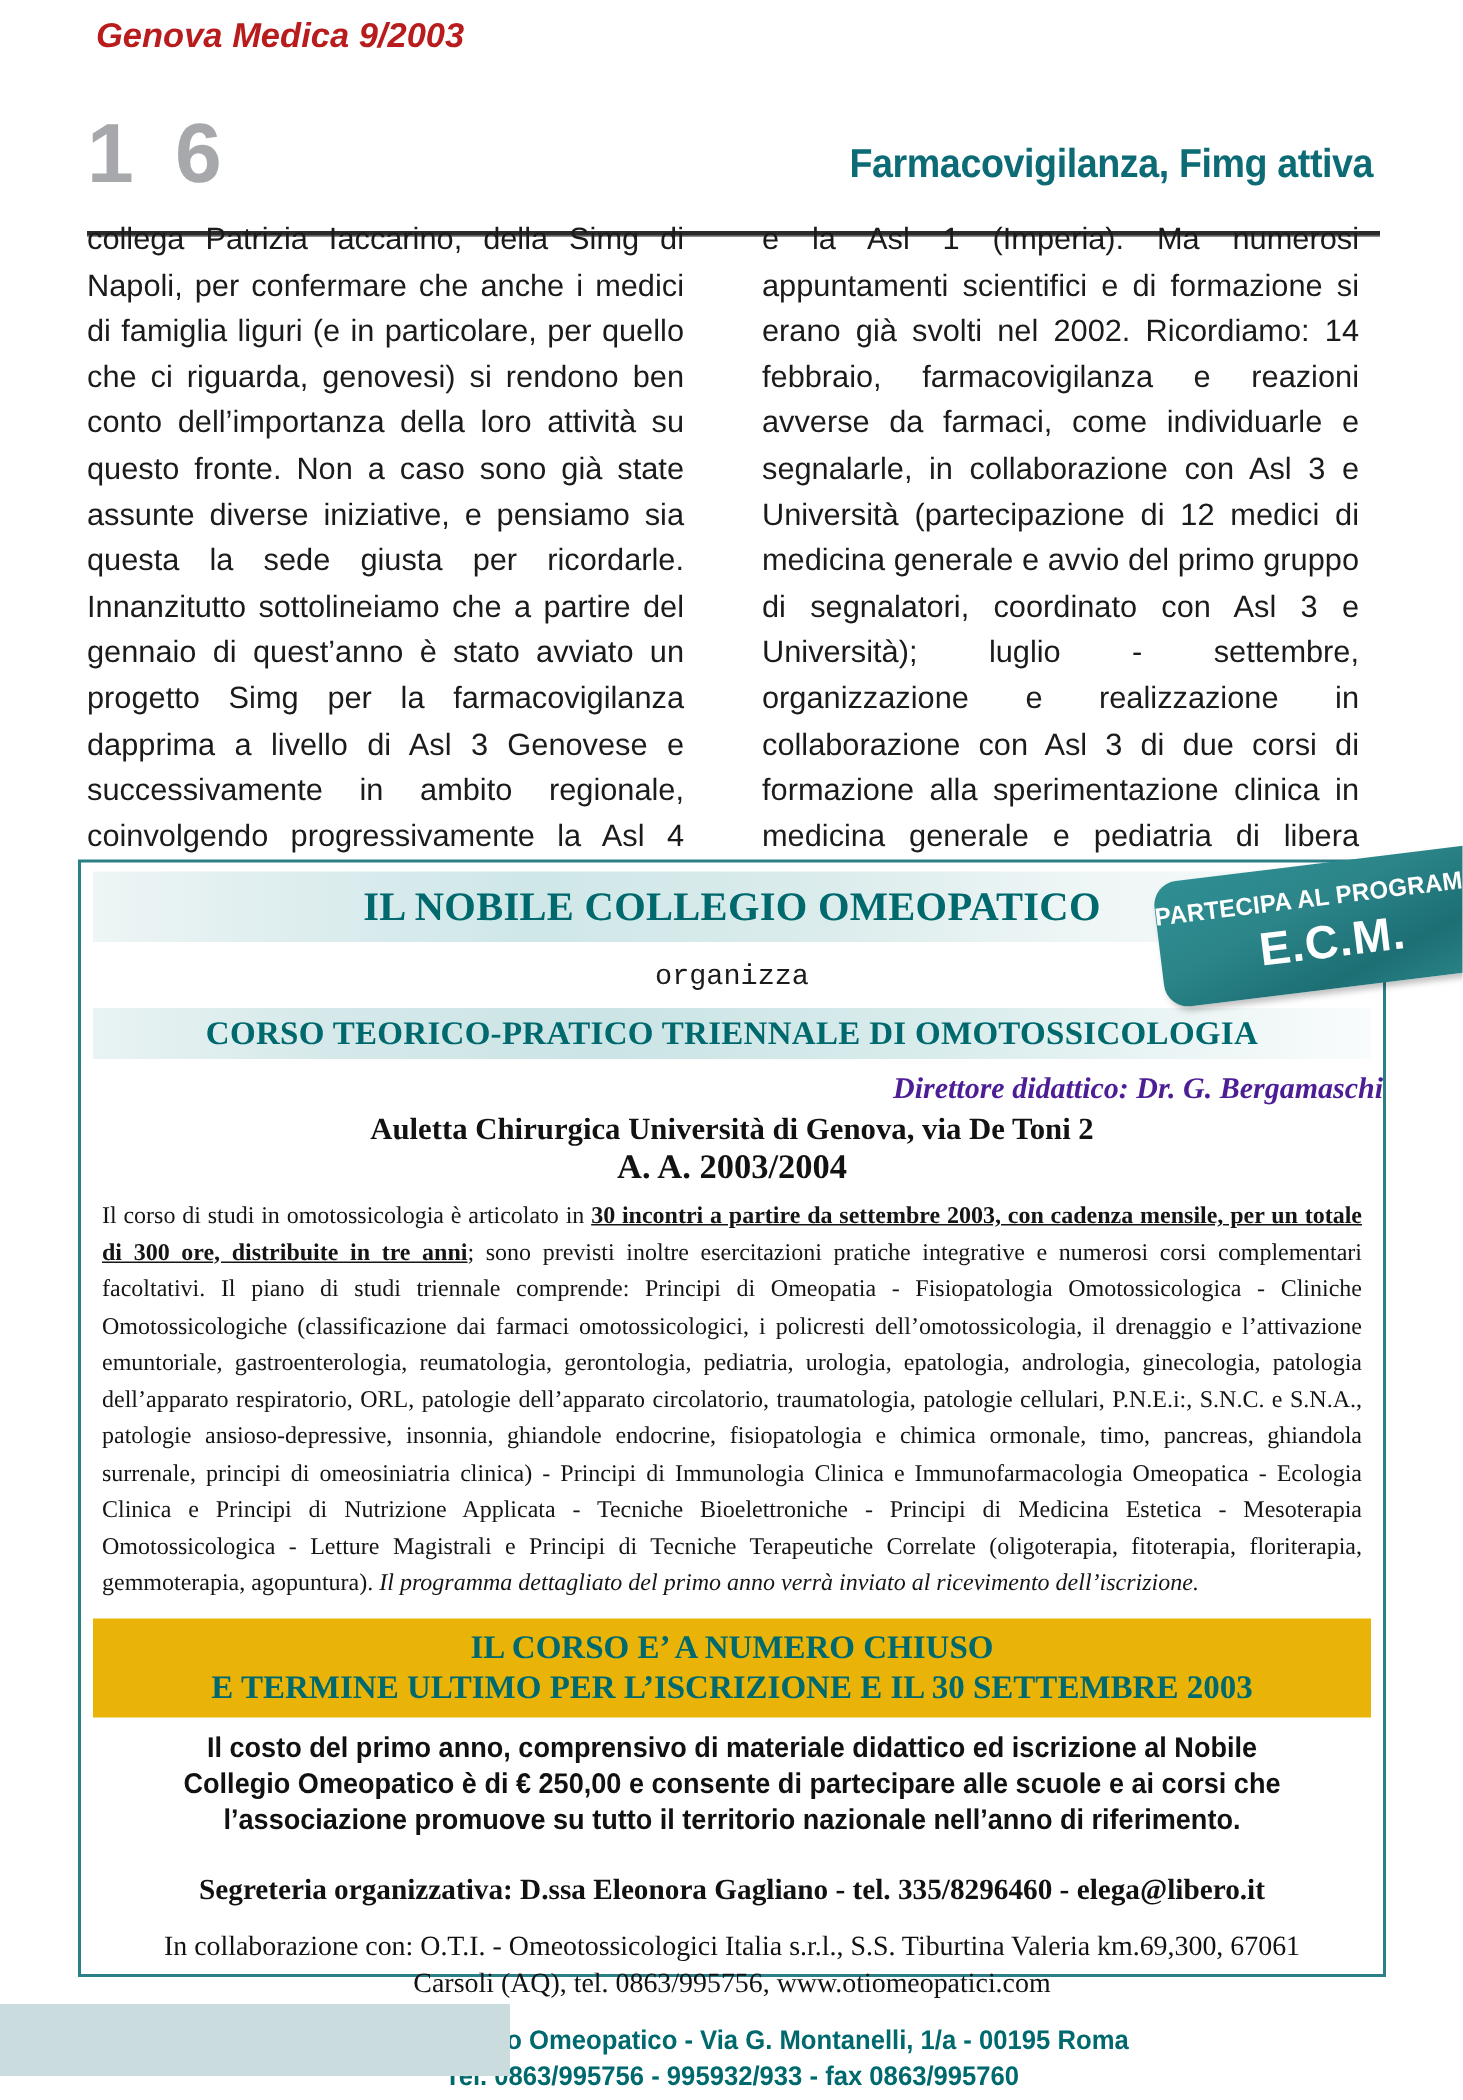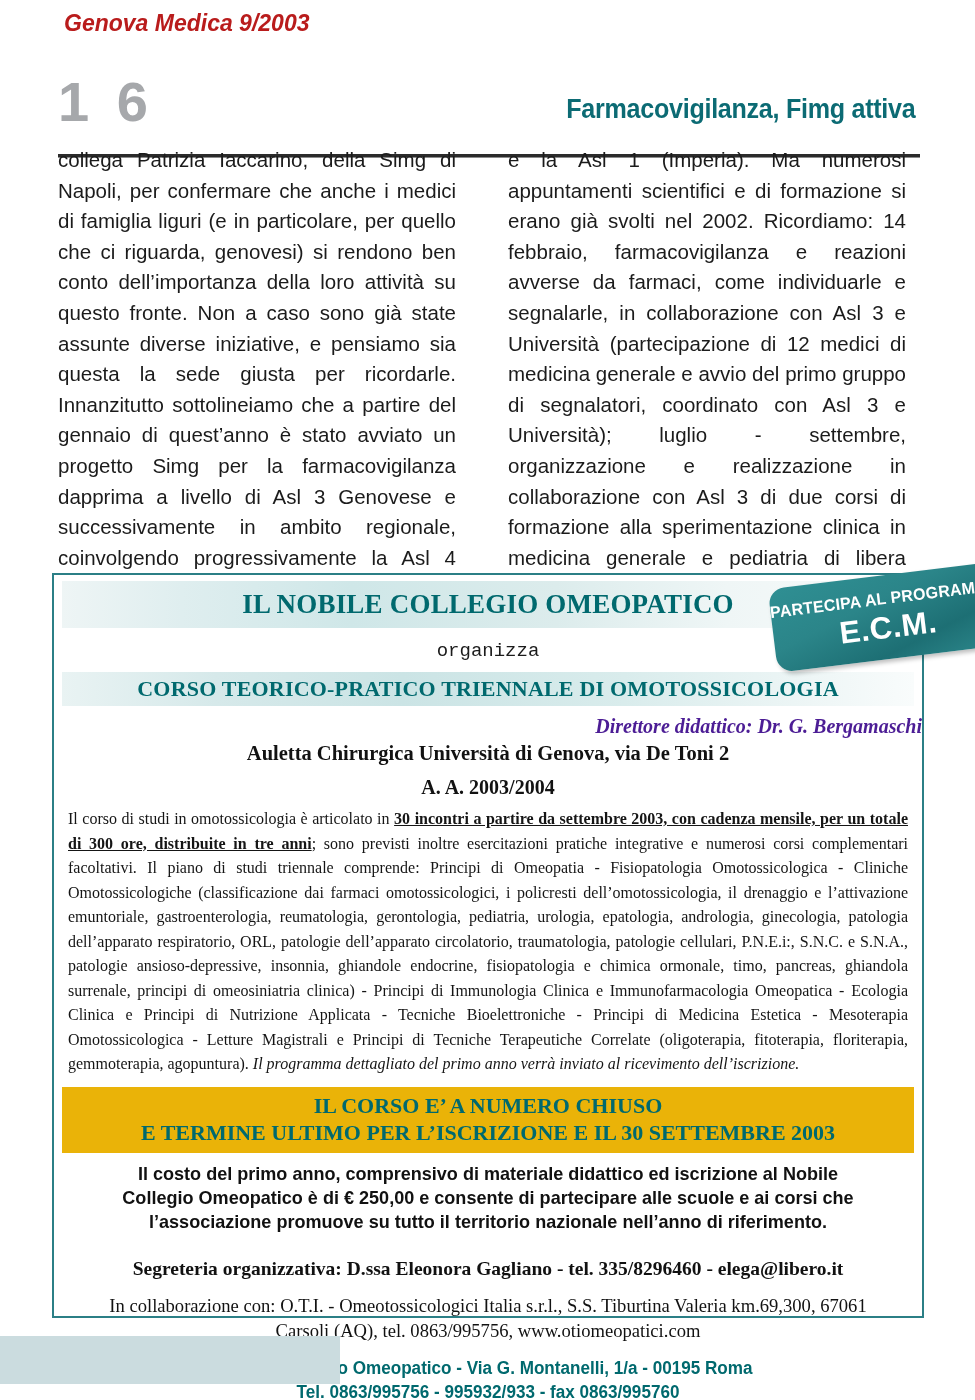--- a/index.html
+++ b/index.html
@@ -149,24 +149,24 @@
     text-align: center;
     font-family: "Liberation Serif", serif;
     font-size: 20.5px;
     color: #121212;
     margin-top: 4px;
     font-weight: bold;
   }
   .ay {
     text-align: center;
     font-family: "Liberation Serif", serif;
-    font-size: 20px;
+    font-size: 23px;
     font-weight: bold;
     color: #121212;
-    margin-top: 11px;
+    margin-top: 0;
   }
 
   .body-copy {
     margin: 8px 14px 0 14px;
     font-family: "Liberation Serif", serif;
     font-size: 16px;
     line-height: 24.5px;
     color: #151515;
     text-align: justify;
   }

